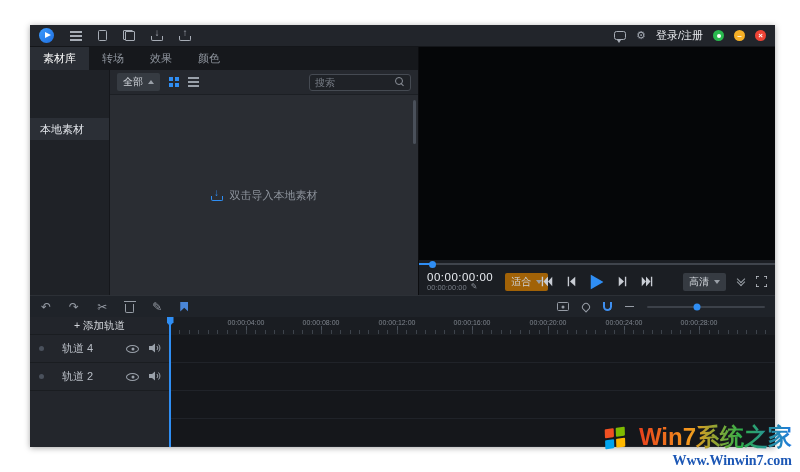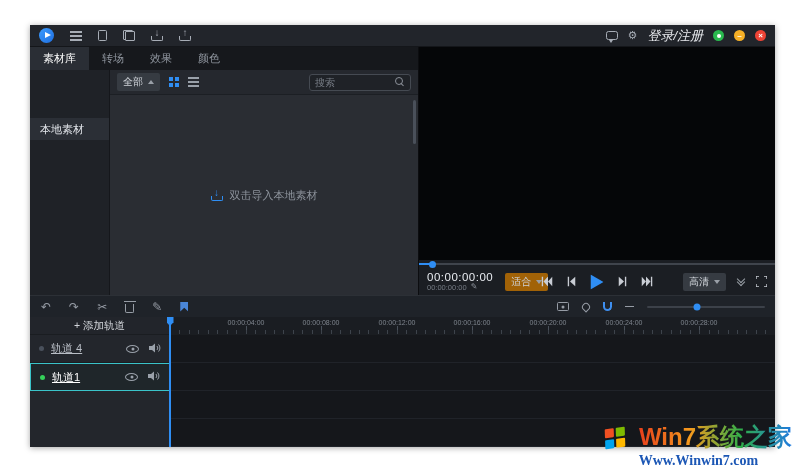--- a/index.html
+++ b/index.html
@@ -22,21 +22,21 @@
   .i-tray { position:relative; width:12px; height:13px; }
   .i-tray .arrow { position:absolute; top:-2px; left:50%; transform:translateX(-50%); font-size:10px; font-weight:bold; color:#a7adb6; }
   .i-tray::after { content:""; position:absolute; left:0; right:0; bottom:1px; height:4px;
     border:1.3px solid #a7adb6; border-top:none; border-radius:0 0 2px 2px; }
   .i-tray.blue .arrow { color:#2f8ef4; }
   .i-tray.blue::after { border-color:#2f8ef4; }
   .tb-right { margin-left:auto; display:flex; align-items:center; gap:10px; }
   .i-chat { position:relative; width:12px; height:9px; border:1.2px solid #a7adb6; border-radius:2.5px; }
   .i-chat::after { content:""; position:absolute; left:2px; bottom:-3.5px; border-left:2.5px solid transparent; border-right:2.5px solid transparent; border-top:3.5px solid #a7adb6; }
   .i-gear { font-size:11px; color:#a7adb6; line-height:1; }
-  .login { color:#e8eaee; font-size:13px; white-space:nowrap;font-style:italic; }
+  .login { color:#e8eaee; font-size:11px; white-space:nowrap; }
   .winbtn { width:11px; height:11px; border-radius:50%; display:flex; align-items:center; justify-content:center;
     font-size:8px; line-height:1; color:#fff; font-weight:bold; }
   .winbtn.green { background:#29b94e; position:relative; }
   .winbtn.green::after { content:""; width:4px; height:4px; border-radius:50%; background:#fff; }
   .winbtn.yellow { background:#f6b026; }
   .winbtn.red { background:#ee4335; }
 
   
   .tabstrip { position:absolute; left:0; top:22px; width:456px; height:23px; background:#16181c; display:flex; }
   .tab { height:23px; line-height:23px; padding:0 13px; color:#8d939c; font-size:11px; }
@@ -118,21 +118,21 @@
       repeating-linear-gradient(90deg,#4a515b 0 1px,transparent 1px 75.6px);
     background-size:100% 4px,100% 8px; background-repeat:repeat-x; background-position:0 100%,0 100%; }
   .ruler span { position:absolute; top:2px; transform:translateX(-50%); font-size:7px; color:#7e848d; white-space:nowrap; }
   .ruler span:nth-child(1){left:76px;} .ruler span:nth-child(2){left:151px;} .ruler span:nth-child(3){left:227px;}
   .ruler span:nth-child(4){left:302px;} .ruler span:nth-child(5){left:378px;} .ruler span:nth-child(6){left:454px;}
   .ruler span:nth-child(7){left:529px;}
   .trackheads { position:absolute; left:0; top:310px; width:140px; height:112px; background:#23262c; }
   .trackhead { position:relative; height:28px; display:flex; align-items:center; padding:0 9px;
     border-bottom:1px solid #1a1d21; background:#23262c; }
   .trackhead .dot { width:5px; height:5px; border-radius:50%; background:#4a515c; flex:0 0 auto; }
-  .trackhead .tlabel { margin-left:7px; color:#b9bec6; font-size:11px;text-decoration:underline; }
+  .trackhead .tlabel { margin-left:18px; color:#b9bec6; font-size:11px; }
   .trackhead .ticons { margin-left:auto; display:flex; align-items:center; gap:10px; }
   .trackhead.active { border:1px solid #3ac3c9; background:#1f262a; }
   .trackhead.active .dot { background:#35d05a; }
   .trackhead.active .tlabel { color:#ffffff; }
   .i-eye { position:relative; width:13px; height:8px; border:1.3px solid #9aa1aa; border-radius:50%; }
   .i-eye::after { content:""; position:absolute; left:50%; top:50%; width:3px; height:3px; background:#9aa1aa; border-radius:50%; transform:translate(-50%,-50%); }
   .lanes { position:absolute; left:140px; top:310px; width:605px; height:112px; background:#15171b; }
   .lane { height:28px; border-bottom:1px solid #202329; }
   .playhead { position:absolute; left:139px; top:292px; width:2px; height:130px; background:#2f8ef4; z-index:5; }
   .playhead::before { content:""; position:absolute; top:0; left:-2.5px; width:7px; height:9px; background:#2f8ef4;
@@ -142,21 +142,21 @@
   .watermark { position:absolute; right:8px; bottom:3px; text-align:right; }
   .wm-line1 { display:flex; align-items:center; justify-content:flex-end; gap:6px; }
   .wm-flag { width:19px; height:19px; display:grid; grid-template-columns:9px 9px; grid-template-rows:9px 9px; gap:1.5px;
     transform:skewY(-6deg) rotate(-2deg); }
   .wm-flag i { display:block; border-radius:1px; }
   .wm-flag i:nth-child(1){background:#f25022;} .wm-flag i:nth-child(2){background:#7fba00;}
   .wm-flag i:nth-child(3){background:#00a4ef;} .wm-flag i:nth-child(4){background:#ffb900;}
   .wm-title { font-size:24px; font-weight:bold;
     background:linear-gradient(90deg,#e8401c,#f59a1d,#2faf4a,#1f7ae0);
     -webkit-background-clip:text; background-clip:text; color:transparent;margin-left:9px; }
-  .wm-url { font-family:"Liberation Serif","DejaVu Serif",serif; font-weight:bold; font-size:14px; color:#1c57b5;text-align:center; }
+  .wm-url { font-family:"Liberation Serif","DejaVu Serif",serif; font-weight:bold; font-size:14px; color:#1c57b5; }
 </style>
 </head>
 <body>
 
 <div class="app">
 
   <div class="titlebar">
     <span class="logo"></span>
     <span class="i-menu"></span>
     <span class="i-doc"></span>
@@ -314,23 +314,23 @@
       <span class="dot"></span>
       <span class="tlabel">轨道 4</span>
       <span class="ticons">
         <span class="i-eye"></span>
         <span><svg width="12" height="10" viewBox="0 0 12 10">
               <polygon points="0,3 3,3 6,0.5 6,9.5 3,7 0,7" fill="#9aa1aa"></polygon>
               <path d="M8 3 a3 3 0 0 1 0 4 M9.5 1.5 a5 5 0 0 1 0 7" stroke="#9aa1aa" fill="none" stroke-width="1"></path>
             </svg></span>
       </span>
     </div>
-    <div class="trackhead active">
+    <div class="trackhead">
       <span class="dot"></span>
-      <span class="tlabel">轨道1</span>
+      <span class="tlabel">轨道 2</span>
       <span class="ticons">
         <span class="i-eye"></span>
         <span><svg width="12" height="10" viewBox="0 0 12 10">
               <polygon points="0,3 3,3 6,0.5 6,9.5 3,7 0,7" fill="#9aa1aa"></polygon>
               <path d="M8 3 a3 3 0 0 1 0 4 M9.5 1.5 a5 5 0 0 1 0 7" stroke="#9aa1aa" fill="none" stroke-width="1"></path>
             </svg></span>
       </span>
     </div>
   </div>
 

